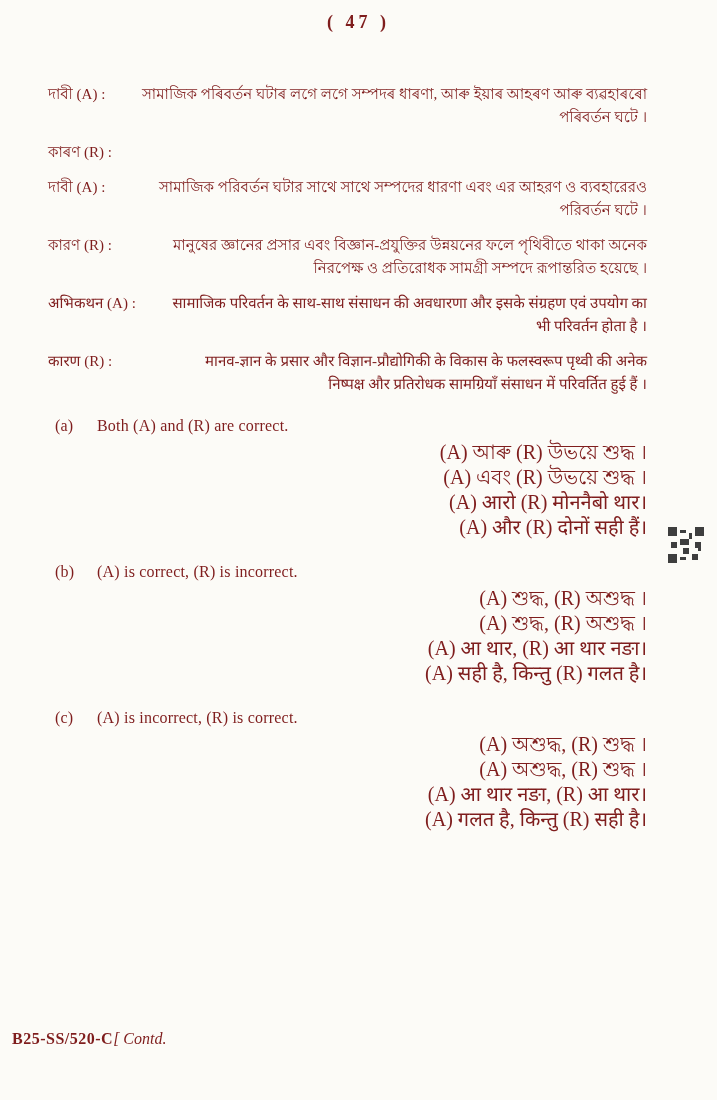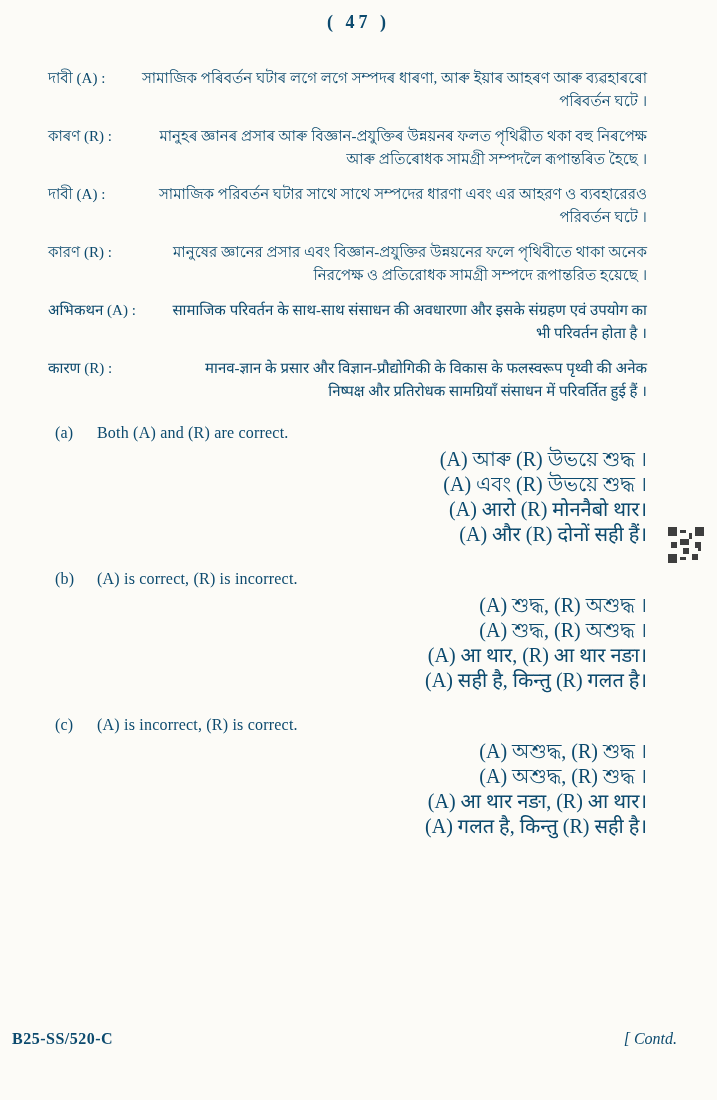--- a/index.html
+++ b/index.html
@@ -7,33 +7,33 @@
     padding: 0;
     background: #e9e7e2;
     font-family: "Liberation Serif", "DejaVu Serif", serif;
   }
   .page {
     position: relative;
     width: 717px;
     height: 1100px;
     margin: 0 auto;
     background: #fcfbf7;
-    color: #0c4a6e;
+    color: #7f1d1d;
     overflow: hidden;
     box-shadow: 0 0 6px rgba(0,0,0,.25);
   }
   .page-number {
     text-align: center;
     padding-top: 12px;
     font-weight: bold;
     font-size: 18px;
     letter-spacing: 4px;
   }
   .statements {
-    margin-top: 34px;
+    margin-top: 50px;
     padding: 0 70px 0 48px;
   }
   .statement-row {
     display: flex;
     margin-bottom: 12px;
     font-size: 15px;
     line-height: 23px;
   }
   .statement-row .label {
     flex: 0 0 92px;
@@ -76,41 +76,39 @@
     width: 36px;
     height: 36px;
     opacity: .9;
   }
   .footer {
     position: absolute;
     left: 12px;
     right: 40px;
     top: 1030px;
     display: flex;
-    justify-content: space-between;
     font-size: 16px;
   }
   .footer .code { font-weight: bold; letter-spacing: .5px; }
   .footer .contd { font-style: italic; font-weight: normal; }
 </style>
 </head>
 <body>
 
 <div class="page">
 
   <div class="page-number">(  47  )</div>
 
   <div class="statements">
     <div class="statement-row">
       <span class="label">দাবী (A) :</span>
       <span class="text">সামাজিক পৰিবৰ্তন ঘটাৰ লগে লগে সম্পদৰ ধাৰণা, আৰু ইয়াৰ আহৰণ আৰু ব্যৱহাৰৰো পৰিবৰ্তন ঘটে ।</span>
     </div>
     <div class="statement-row">
       <span class="label">কাৰণ (R) :</span>
-      <span class="text">মানুহৰ জ্ঞানৰ প্ৰসাৰ আৰু বিজ্ঞান-প্ৰযুক্তিৰ উন্নয়নৰ ফলত পৃথিৱীত থকা বহু নিৰপেক্ষ আৰু প্ৰতিৰোধক সামগ্ৰী সম্পদলৈ ৰূপান্তৰিত হৈছে ।</span>
     </div>
     <div class="statement-row">
       <span class="label">দাবী (A) :</span>
       <span class="text">সামাজিক পরিবর্তন ঘটার সাথে সাথে সম্পদের ধারণা এবং এর আহরণ ও ব্যবহারেরও পরিবর্তন ঘটে ।</span>
     </div>
     <div class="statement-row">
       <span class="label">কারণ (R) :</span>
       <span class="text">মানুষের জ্ঞানের প্রসার এবং বিজ্ঞান-প্রযুক্তির উন্নয়নের ফলে পৃথিবীতে থাকা অনেক নিরপেক্ষ ও প্রতিরোধক সামগ্রী সম্পদে রূপান্তরিত হয়েছে ।</span>
     </div>
     <div class="statement-row wide">

